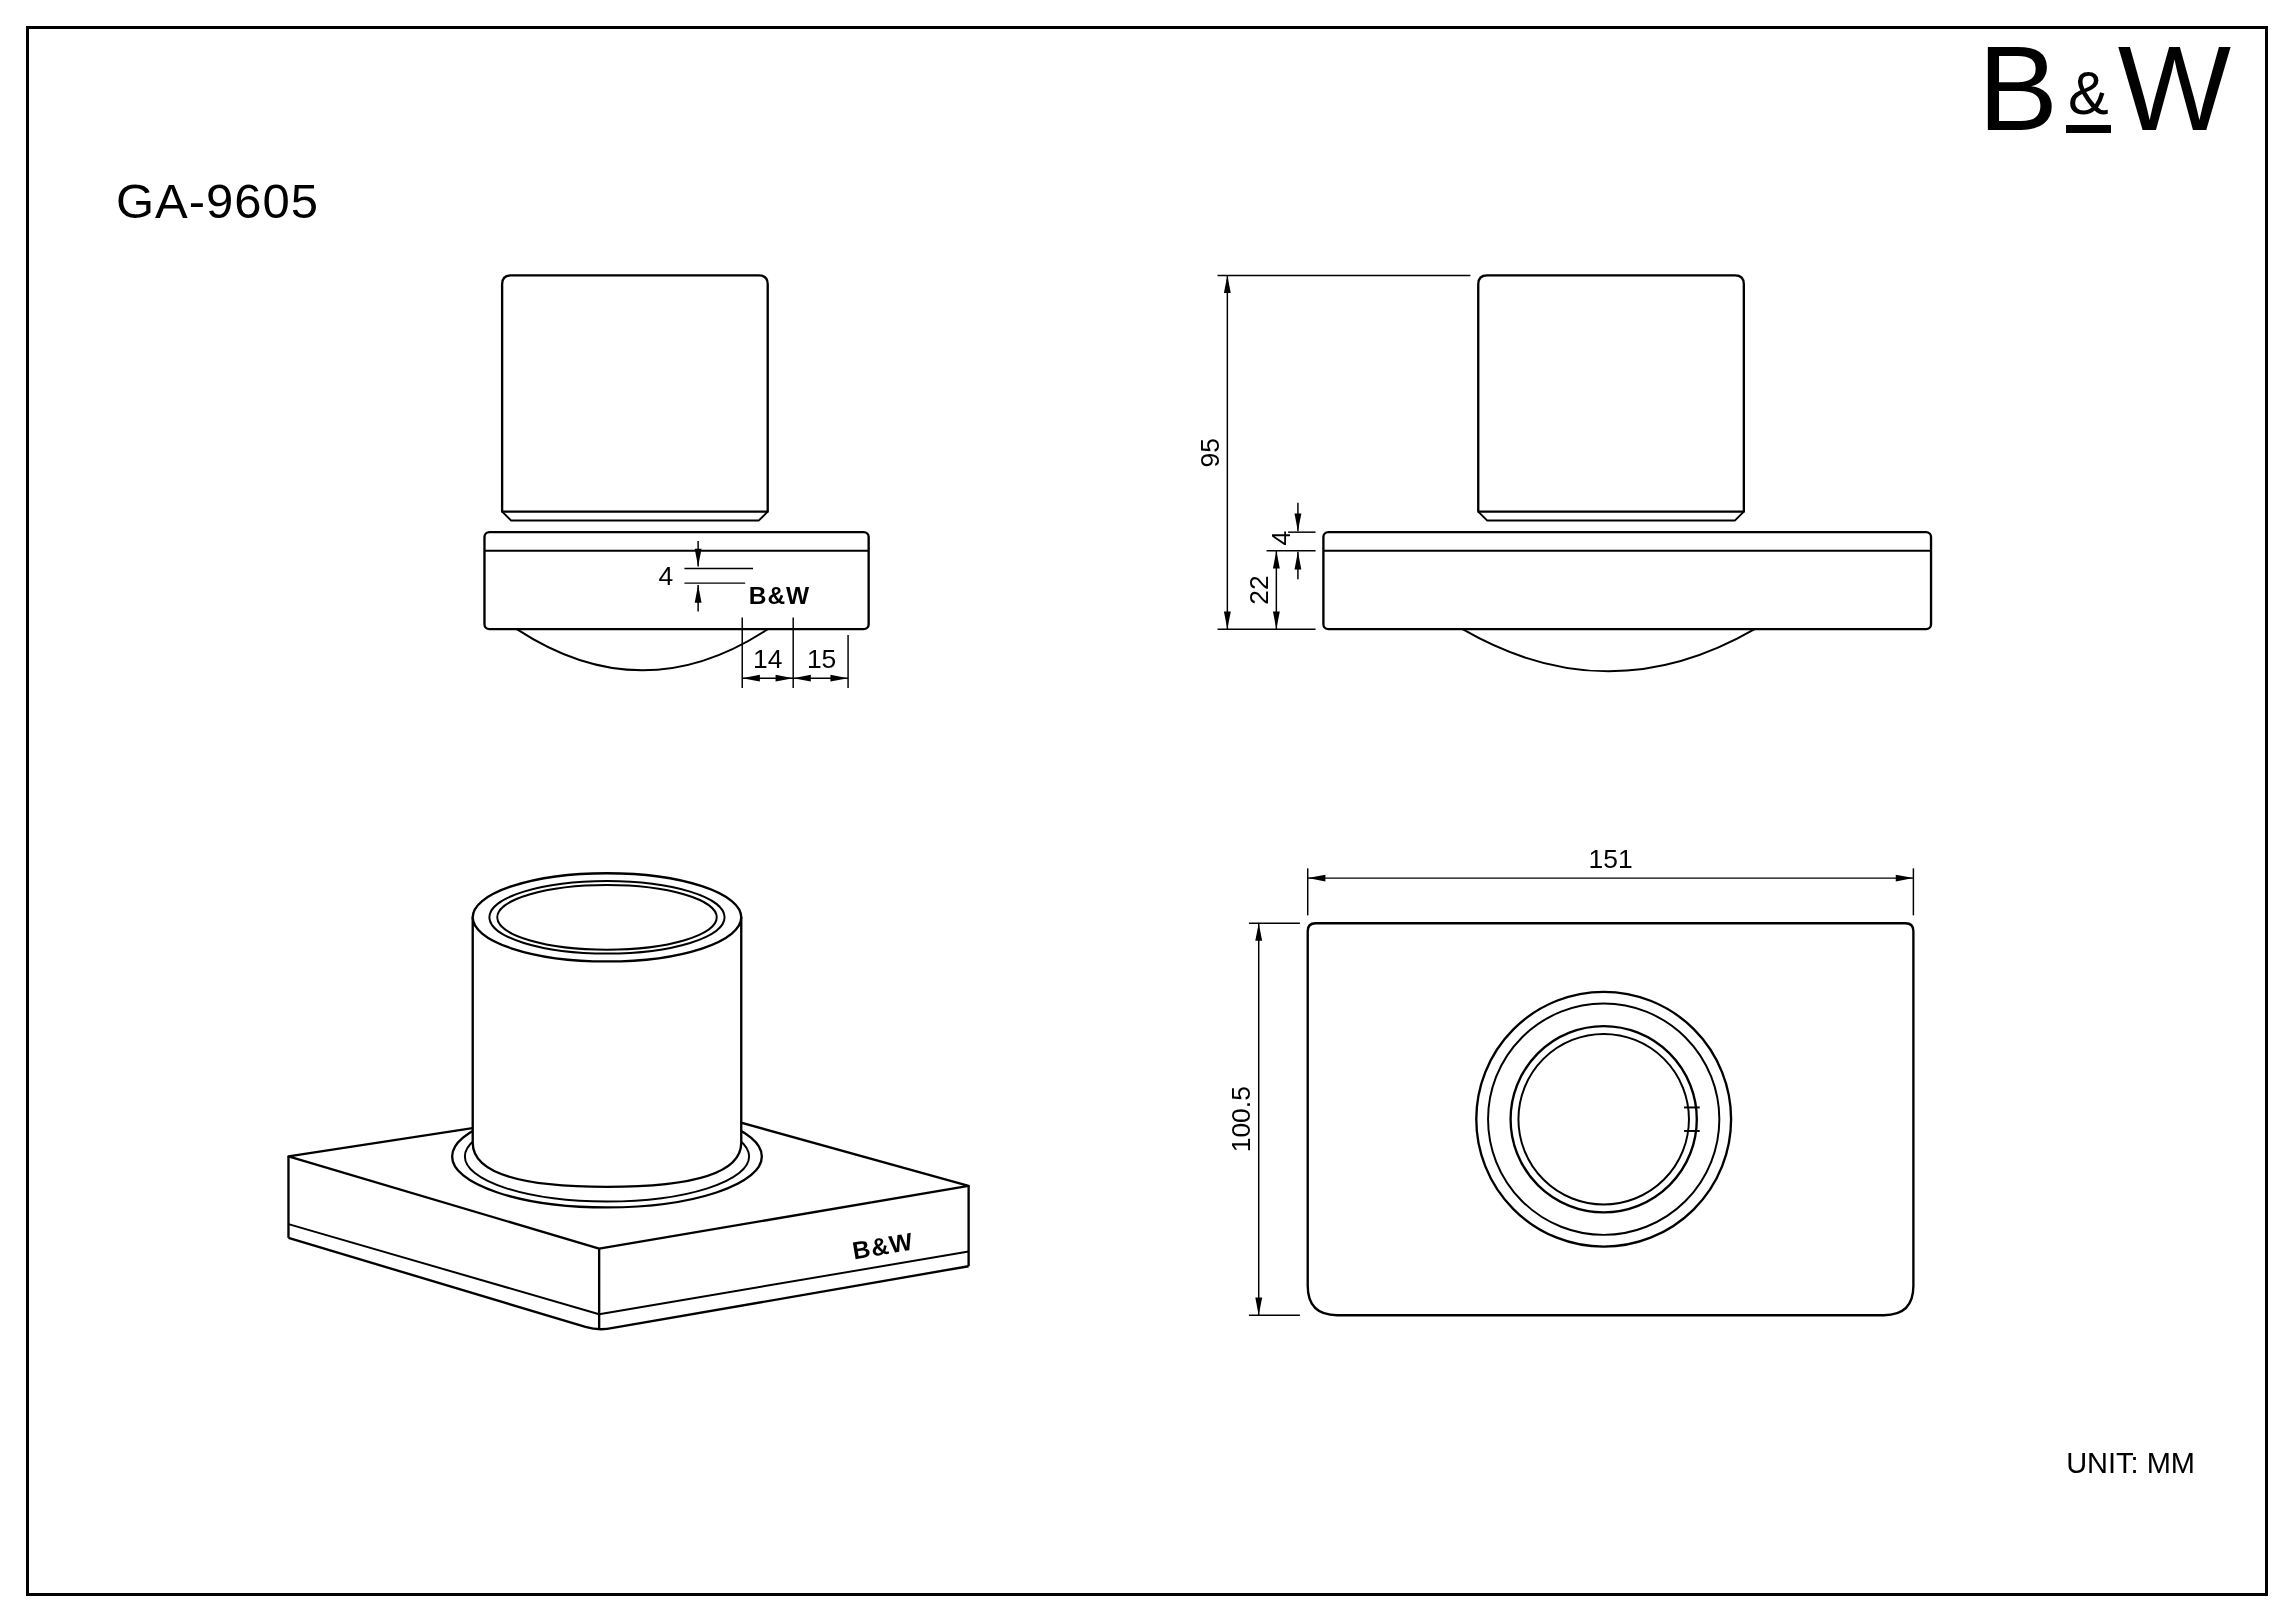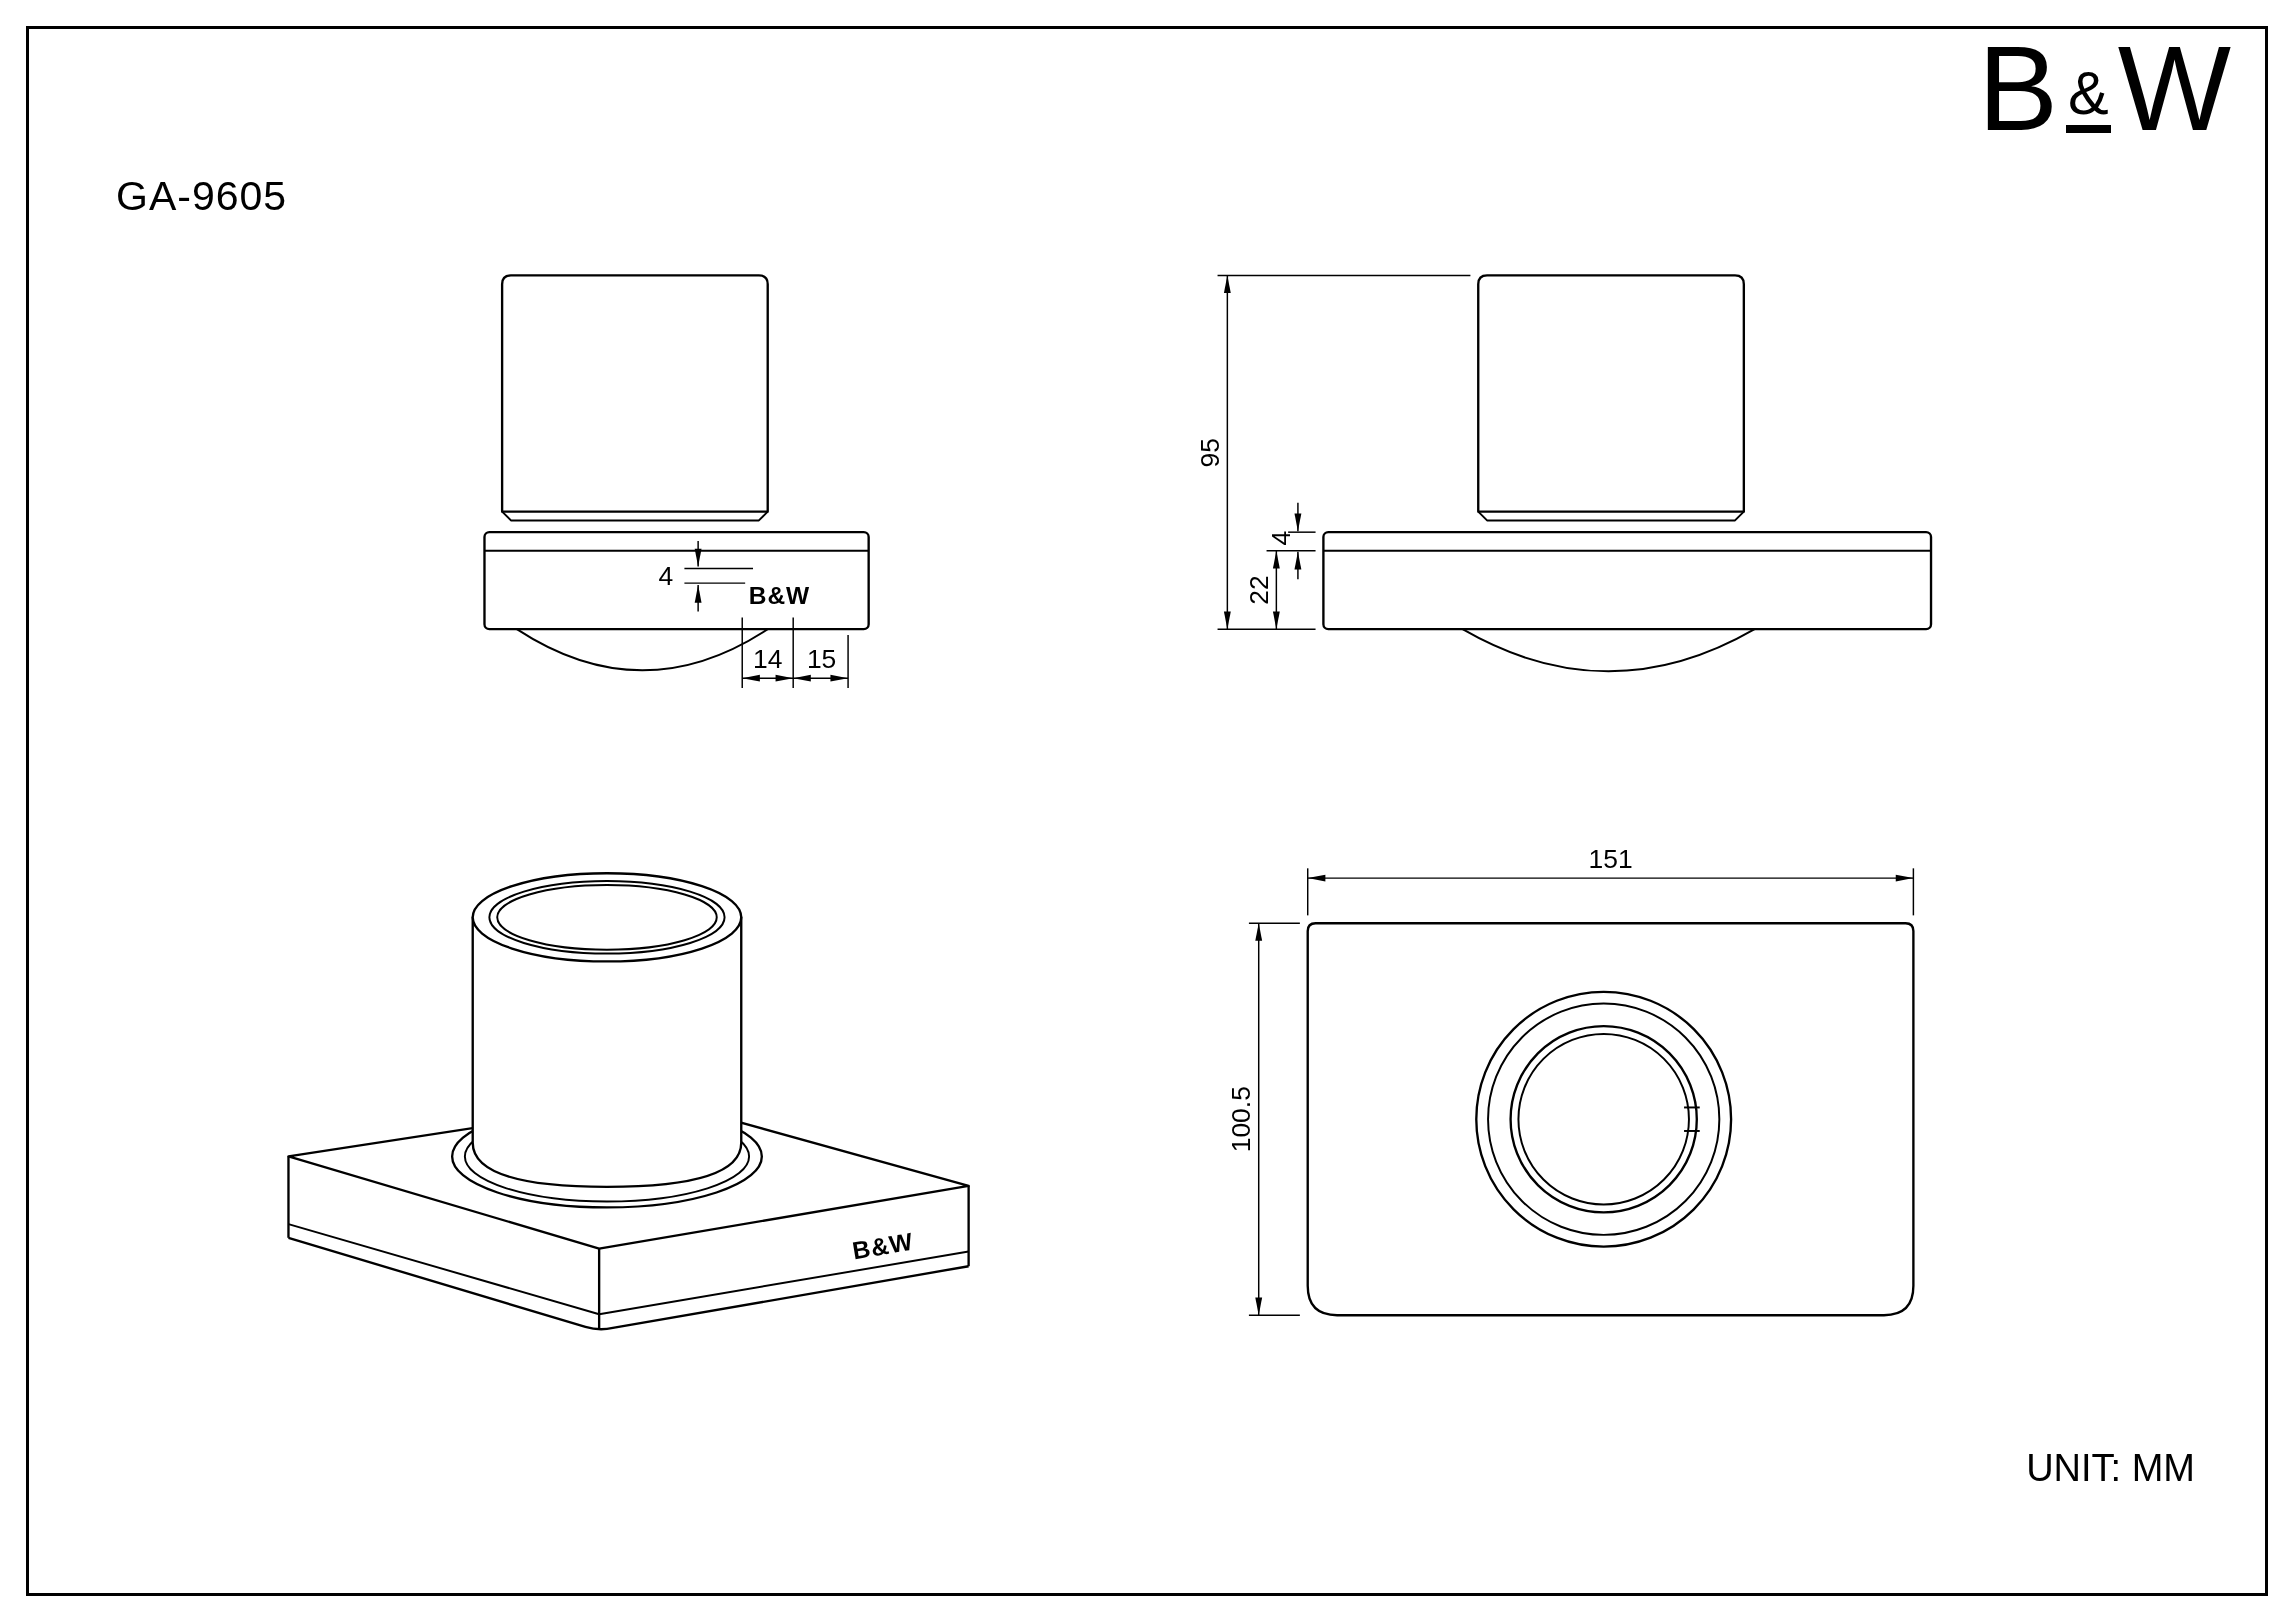--- a/index.html
+++ b/index.html
@@ -1,19 +1,19 @@
 <!DOCTYPE html>
 <html><head>
 <meta charset="utf-8">
 <style>
   html,body{margin:0;padding:0;background:#ffffff;}
   .page{position:relative;width:2293px;height:1621px;background:#fff;font-family:"Liberation Sans",sans-serif;color:#000;overflow:hidden;}
   .frame{position:absolute;left:25.5px;top:25.5px;right:25.5px;bottom:25.5px;border:3.9px solid #000;}
-  .model{position:absolute;left:116px;top:173px;font-size:41px;letter-spacing:1px;}
-  .unit{position:absolute;right:98px;top:1447px;font-size:38px;margin-left:14px;}
+  .model{position:absolute;left:116px;top:173px;font-size:49px;letter-spacing:1px;}
+  .unit{position:absolute;right:98px;top:1447px;font-size:29px;margin-left:14px;}
   .logo{position:absolute;top:43px;right:61px;display:flex;align-items:flex-end;}
   .logo-big{font-size:120px;line-height:0.75;letter-spacing:1px;}
   .logo-mid{display:flex;flex-direction:column;align-items:center;margin:0 6.9px;}
   .logo-amp{font-size:61px;line-height:0.85;}
   .logo-bar{width:45px;height:7.8px;background:#000;margin-top:4.9px;}
   svg.sheet{position:absolute;left:0;top:0;}
   .obj{fill:none;stroke:#000;stroke-width:2.4;stroke-linejoin:round;}
   .obj2{fill:none;stroke:#000;stroke-width:2;stroke-linejoin:round;}
   .wfill{fill:#fff;stroke:#000;stroke-width:2.4;stroke-linejoin:round;}
   .fillonly{fill:#fff;stroke:none;}

